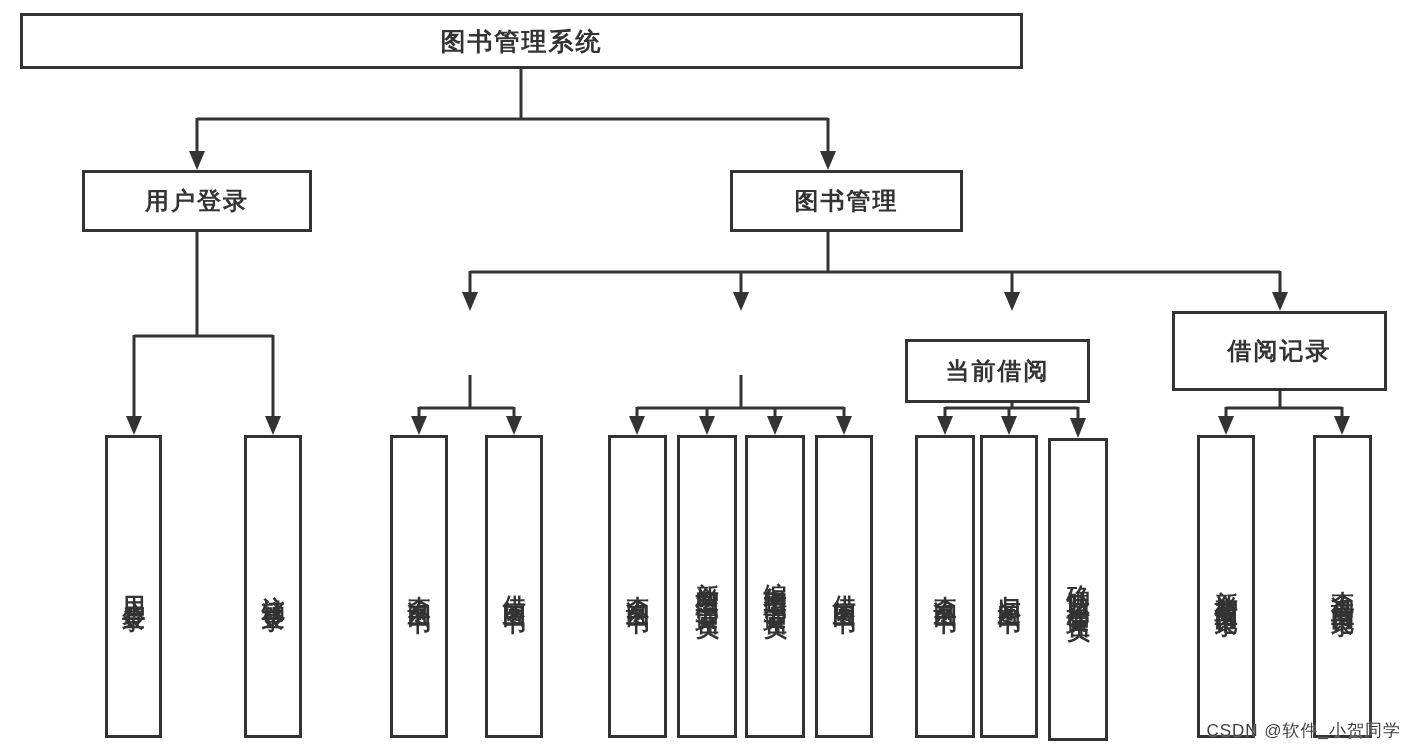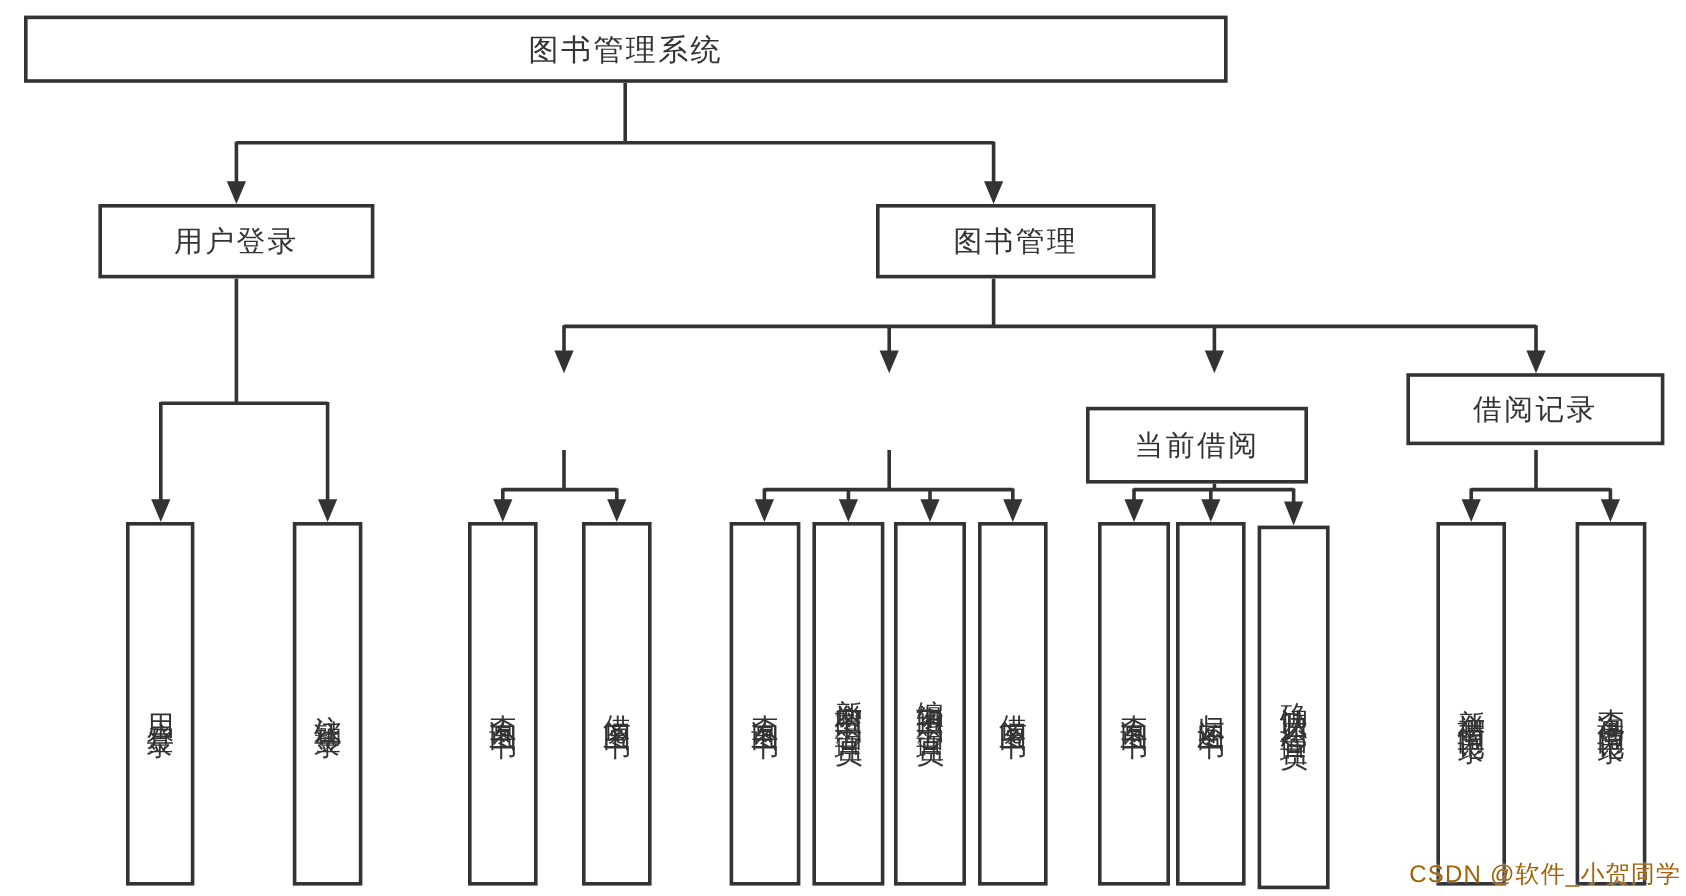--- a/index.html
+++ b/index.html
@@ -12,37 +12,38 @@
   }
   .stage svg.connectors{position:absolute;left:0;top:0;z-index:0;}
   .box{
     position:absolute;
     background:#ffffff;
     border:3px solid #333333;
     box-sizing:border-box;
     display:flex;align-items:center;justify-content:center;
     color:#333333;
     z-index:1;
+    font-weight:bold;
   }
   .box.h{font-size:24px;letter-spacing:2px;white-space:nowrap;}
   .box.root{font-size:25px;}
   .box.v .vtext{
     writing-mode:vertical-rl;
     text-orientation:mixed;
     font-size:23px;
     letter-spacing:5px;
     line-height:1.1;
     white-space:nowrap;
   }
   .watermark{
     position:absolute;
     right:4px;bottom:5px;
     z-index:2;
-    font-size:20px;
-    color:#a16207;
+    font-size:17px;
+    color:#404040;
     letter-spacing:1px;
     text-shadow:0 0 2px #ffffff;
     white-space:nowrap;
   }
 </style>
 </head>
 <body>
 
 <div class="stage">
 
@@ -107,21 +108,21 @@
     <path d="M1342 407 V418"></path>
       <polygon points="1334,416 1350,416 1342,435" fill="#333333" stroke="none"></polygon>
   </svg>
 
   <div class="box h root" style="left:20px;top:13px;width:1003px;height:56px;">图书管理系统</div>
 
   <div class="box h" style="left:82px;top:170px;width:230px;height:62px;">用户登录</div>
   <div class="box h" style="left:710px;top:170px;width:233px;height:62px;margin-left:20px;">图书管理</div>
 
   <div class="box h" style="left:905px;top:311px;width:185px;height:64px;margin-top:28px;">当前借阅</div>
-  <div class="box h" style="left:1172px;top:311px;width:215px;height:60px;">借阅记录</div>
+  <div class="box h" style="left:1172px;top:311px;width:215px;height:80px;">借阅记录</div>
 
   <div class="box v" style="left:105px;top:435px;width:57px;height:303px;">
     <span class="vtext">用户登录</span>
   </div>
   <div class="box v" style="left:244px;top:435px;width:58px;height:303px;">
     <span class="vtext">注销登录</span>
   </div>
 
   <div class="box v" style="left:390px;top:435px;width:58px;height:303px;">
     <span class="vtext">查询图书</span>

